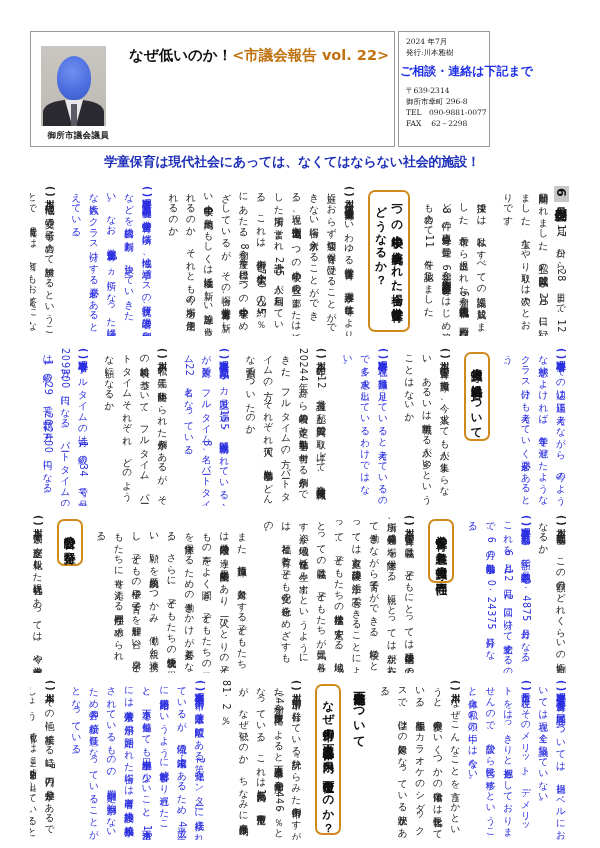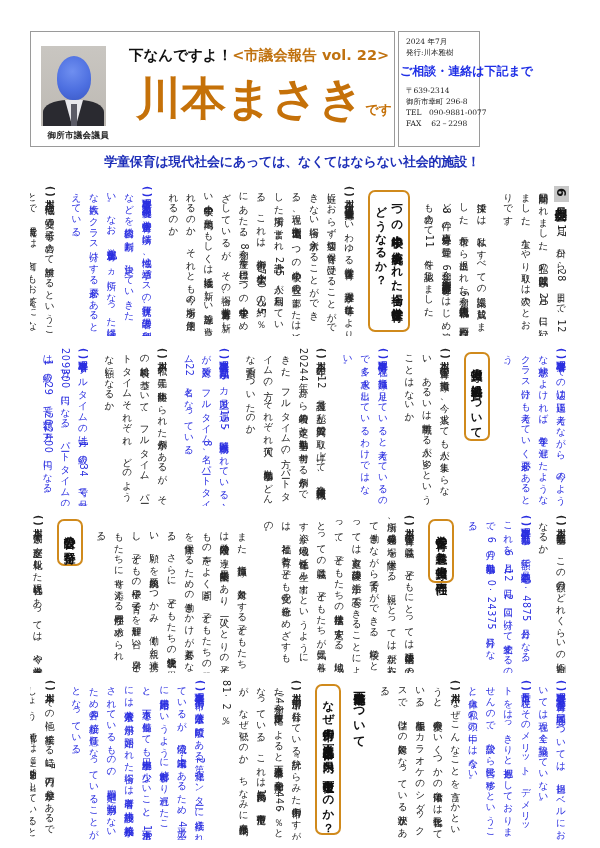--- a/index.html
+++ b/index.html
@@ -41,21 +41,21 @@
     font-size: 14.5px; font-weight: bold; color: #111;
   }
   .greeting .vol { color: #c07210; font-weight: bold; margin-top: 28px; }
   .big-name {
     position: absolute; left: 105px; top: 44px; white-space: nowrap;
     font-size: 45px; font-weight: bold; color: #c57109; letter-spacing: 0px; line-height: 1;
   }
   .big-name .desu { font-size: 13px; letter-spacing: 0; margin-left: 1px; }
 
   .contact {
-    position: absolute; left: 398px; top: 31px; width: 82px; height: 116px;
+    position: absolute; left: 398px; top: 31px; width: 92px; height: 116px;
     border: 1px solid #9a9a9a; background: #fff; padding: 4px 3px 0 7px;
     font-family: "DejaVu Serif", "Liberation Serif", serif; color: #222;
   }
   .contact .line { font-size: 7.5px; line-height: 11px; white-space: nowrap; }
   .contact .cta {
     font-family: "DejaVu Sans", sans-serif; font-weight: bold; color: #1f2fe6;
     font-size: 12px; margin: 5px 0 5px -6px; white-space: nowrap;
   }
 
   
@@ -102,24 +102,21 @@
 
 <div class="masthead">
   <div class="photo">
     <div class="body"></div>
     <div class="collar"></div>
     <div class="tie"></div>
     <div class="head"></div>
   </div>
   <div class="photo-caption">御所市議会議員</div>
   <div class="greeting">
-    <span>下なんですよ！</span><span class="vol">&lt;市議会報告 vol. 22&gt;</span>
-  </div>
-  <div class="big-name">
-    <span>川本まさき</span><span class="desu">です</span>
+    <span>なぜ低いのか！</span><span class="vol">&lt;市議会報告 vol. 22&gt;</span>
   </div>
 </div>
 
 <div class="contact">
   <div class="line">2024 年7月</div>
   <div class="line">発行:川本雅樹</div>
   <div class="cta">ご相談・連絡は下記まで</div>
   <div class="line">〒639-2314</div>
   <div class="line">御所市幸町 296-8</div>
   <div class="line">TEL　090-9881-0077</div>

